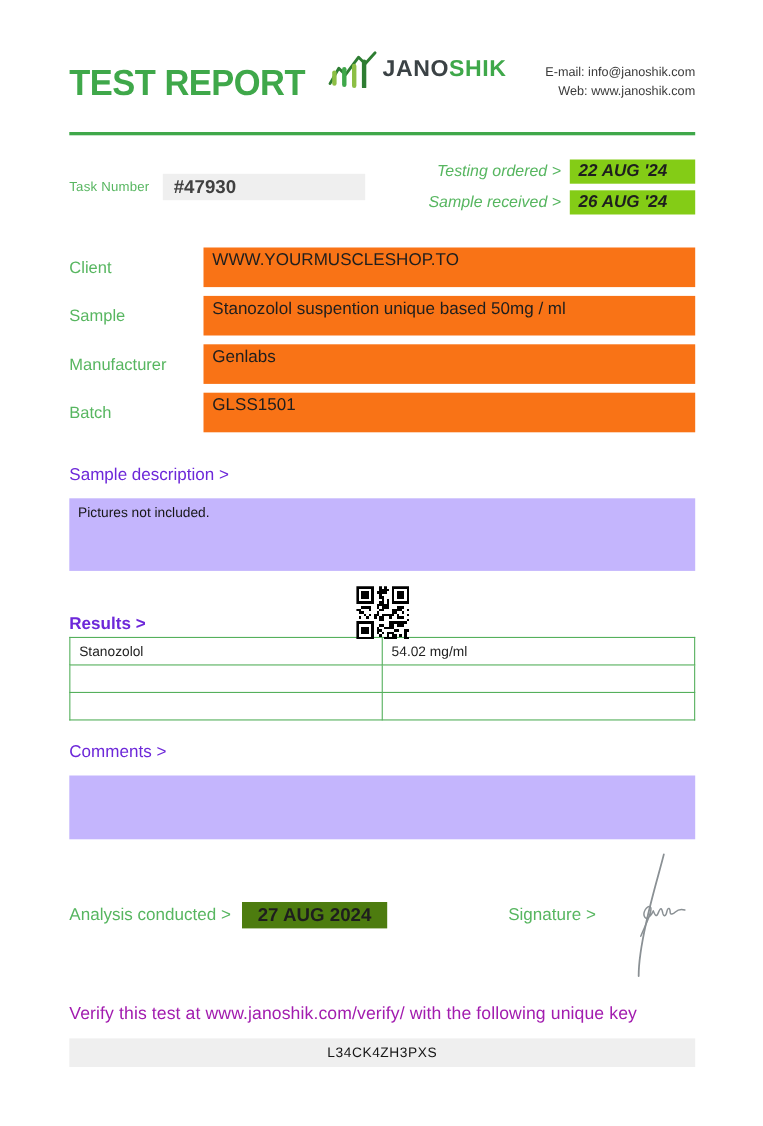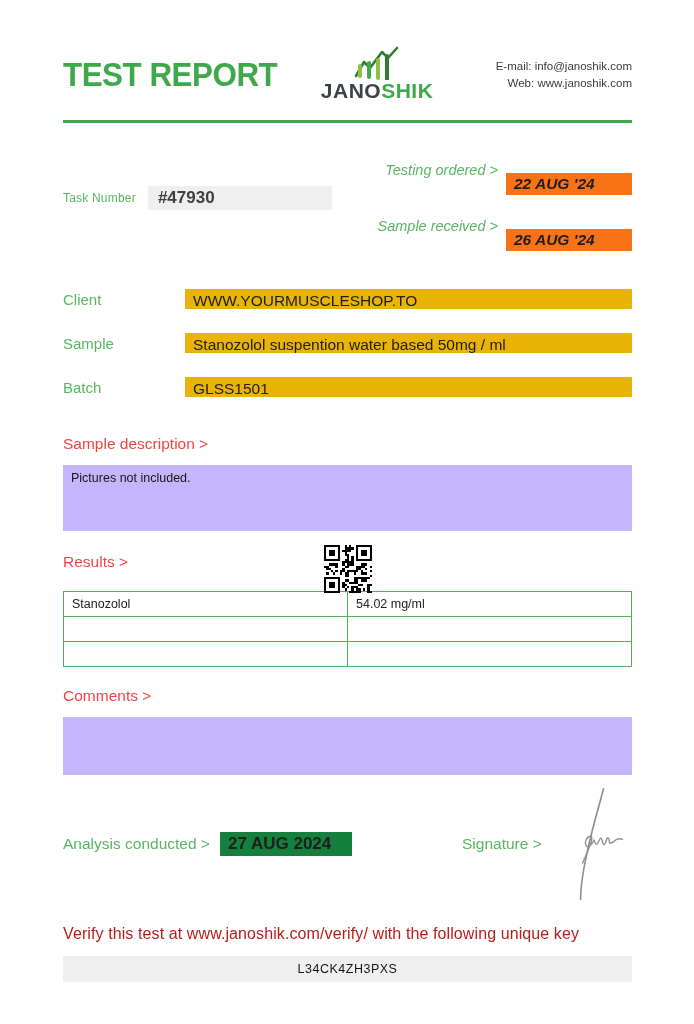--- a/index.html
+++ b/index.html
@@ -11,21 +11,21 @@
     overflow: hidden;
   }
   .page { width: 694px; height: 1024px; padding: 46px 62px 0 63px; position: relative; }
 
   
   .header { display: flex; align-items: flex-start; justify-content: space-between; height: 62px; }
   .report-title {
     font-size: 33px; font-weight: 700; letter-spacing: -0.5px;
     color: #3fa84a; line-height: 58px; transform: scaleX(0.95); transform-origin: left;
   }
-  .brand { display: flex; flex-direction: column; align-items: center; margin-left: -30px; padding-top: 0; }
+  .brand { display: flex; flex-direction: row; align-items: center; margin-left: -30px; padding-top: 0; }
   .brand-icon { width: 54px; height: 34px; }
   .brand-text { font-size: 21px; font-weight: 700; letter-spacing: 0.5px; line-height: 22px; }
   .brand-text .dark { color: #3b4245; }
   .brand-text .green { color: #3fa84a; }
   .contact { text-align: right; font-size: 11.5px; color: #3a3a3a; line-height: 17px; padding-top: 12px; }
 
   .rule { height: 3px; background: #3fa84a; margin-top: 12px; }
 
   
   .task-section { display: flex; justify-content: space-between; margin-top: 22px; }
@@ -33,68 +33,68 @@
   .green-label { color: #57b660; }
   .task-label { font-size: 12px; letter-spacing: 0.2px; }
   .task-value {
     background: #efefef; width: 184px; margin-left: 12px;
     font-size: 17px; font-weight: 700; padding: 2px 10px; color: #404040;
   }
   .dates { display: flex; flex-direction: column; gap: 6px; font-style: italic; }
   .date-row { display: flex; align-items: center; justify-content: flex-end; }
   .date-label { font-size: 14.5px; margin-right: 8px; }
   .date-value {
-    background: #f97316; width: 126px; text-align: left;
-    font-size: 15.5px; font-weight: 700; padding: 2px 8px; white-space: nowrap; margin-top: 28px;
+    background: #84cc16; width: 114px; text-align: left;
+    font-size: 15.5px; font-weight: 700; padding: 2px 8px; white-space: nowrap;
   }
 
   
   .info-block { margin-top: 36px; display: flex; flex-direction: column; gap: 20px; }
   .info-row { display: flex; align-items: center; height: 24px; }
   .info-label { width: 122px; flex: none; font-size: 15px; }
   .info-value {
-    flex: 1; background: #eab308; height: 20px; line-height: 24px;
+    flex: 1; background: #f97316; height: 36px; line-height: 24px;
     font-size: 15.5px; padding: 0 8px; white-space: nowrap; overflow: hidden;
   }
 
   
-  .section-heading { font-size: 15.5px; color: #ef4444; }
+  .section-heading { font-size: 15.5px; color: #6d28d9; }
   .gray-box { background: #c4b5fd; margin-top: 12px; font-size: 12.5px; padding: 6px 8px; color: #161616; }
   .sample-desc { margin-top: 36px; }
   .sample-desc .gray-box { height: 66px; }
   .tests-req { margin-top: 22px; }
   .tests-req .gray-box { height: 60px; }
 
   
   .results { margin-top: 0; }
   .results-head { position: relative; height: 60px; }
-  .results-head .section-heading { position: absolute; left: 0; bottom: 20px; }
+  .results-head .section-heading { position: absolute; left: 0; bottom: 2px; font-weight: bold; }
   .qr { position: absolute; left: 50%; transform: translateX(-50%); bottom: -2px; width: 48px; height: 48px; }
   .results-table { width: 100%; border-collapse: collapse; padding-left: 20px; }
   .results-table td {
     border: 1.5px solid #55b05c; height: 25px; font-size: 12.5px;
     padding: 0 8px; width: 50%;
   }
 
   
   .comments { margin-top: 20px; }
   .comments .gray-box { height: 58px; }
 
   
   .analysis-row { margin-top: 54px; display: flex; align-items: center; position: relative; height: 30px; }
   .analysis-label { font-size: 15.5px; }
   .analysis-date {
-    background: #15803d; margin-left: 10px; width: 132px;
-    font-size: 17px; font-weight: 700; padding: 2px 8px; white-space: nowrap;
+    background: #4d7c0f; margin-left: 10px; width: 132px;
+    font-size: 17px; font-weight: 700; padding: 2px 8px; white-space: nowrap; text-align: center;
   }
   .signature-label { font-size: 15.5px; position: absolute; left: 399px; top: 6px; }
   .signature-svg { position: absolute; left: 495px; top: -46px; width: 70px; height: 124px; }
 
   
-  .verify-text { margin-top: 66px; font-size: 16px; color: #b91c1c; letter-spacing: 0.1px; }
+  .verify-text { margin-top: 66px; font-size: 16px; color: #a21caf; letter-spacing: 0.1px; }
   .key-box {
     margin-top: 13px; background: #efefef; height: 26px; line-height: 26px;
     text-align: center; font-size: 12.5px; color: #161616; letter-spacing: 0.5px;
   }
 </style>
 </head>
 <body>
 
 <div class="page">
 
@@ -137,21 +137,25 @@
     </div>
   </div>
 
   <div class="info-block">
     <div class="info-row">
       <span class="green-label info-label">Client</span>
       <span class="info-value">WWW.YOURMUSCLESHOP.TO</span>
     </div>
     <div class="info-row">
       <span class="green-label info-label">Sample</span>
-      <span class="info-value">Stanozolol suspention water based 50mg / ml</span>
+      <span class="info-value">Stanozolol suspention unique based 50mg / ml</span>
+    </div>
+    <div class="info-row">
+      <span class="green-label info-label">Manufacturer</span>
+      <span class="info-value">Genlabs</span>
     </div>
     <div class="info-row">
       <span class="green-label info-label">Batch</span>
       <span class="info-value">GLSS1501</span>
     </div>
   </div>
 
   <div class="sample-desc">
     <div class="section-heading">Sample description &gt;</div>
     <div class="gray-box">Pictures not included.</div>

